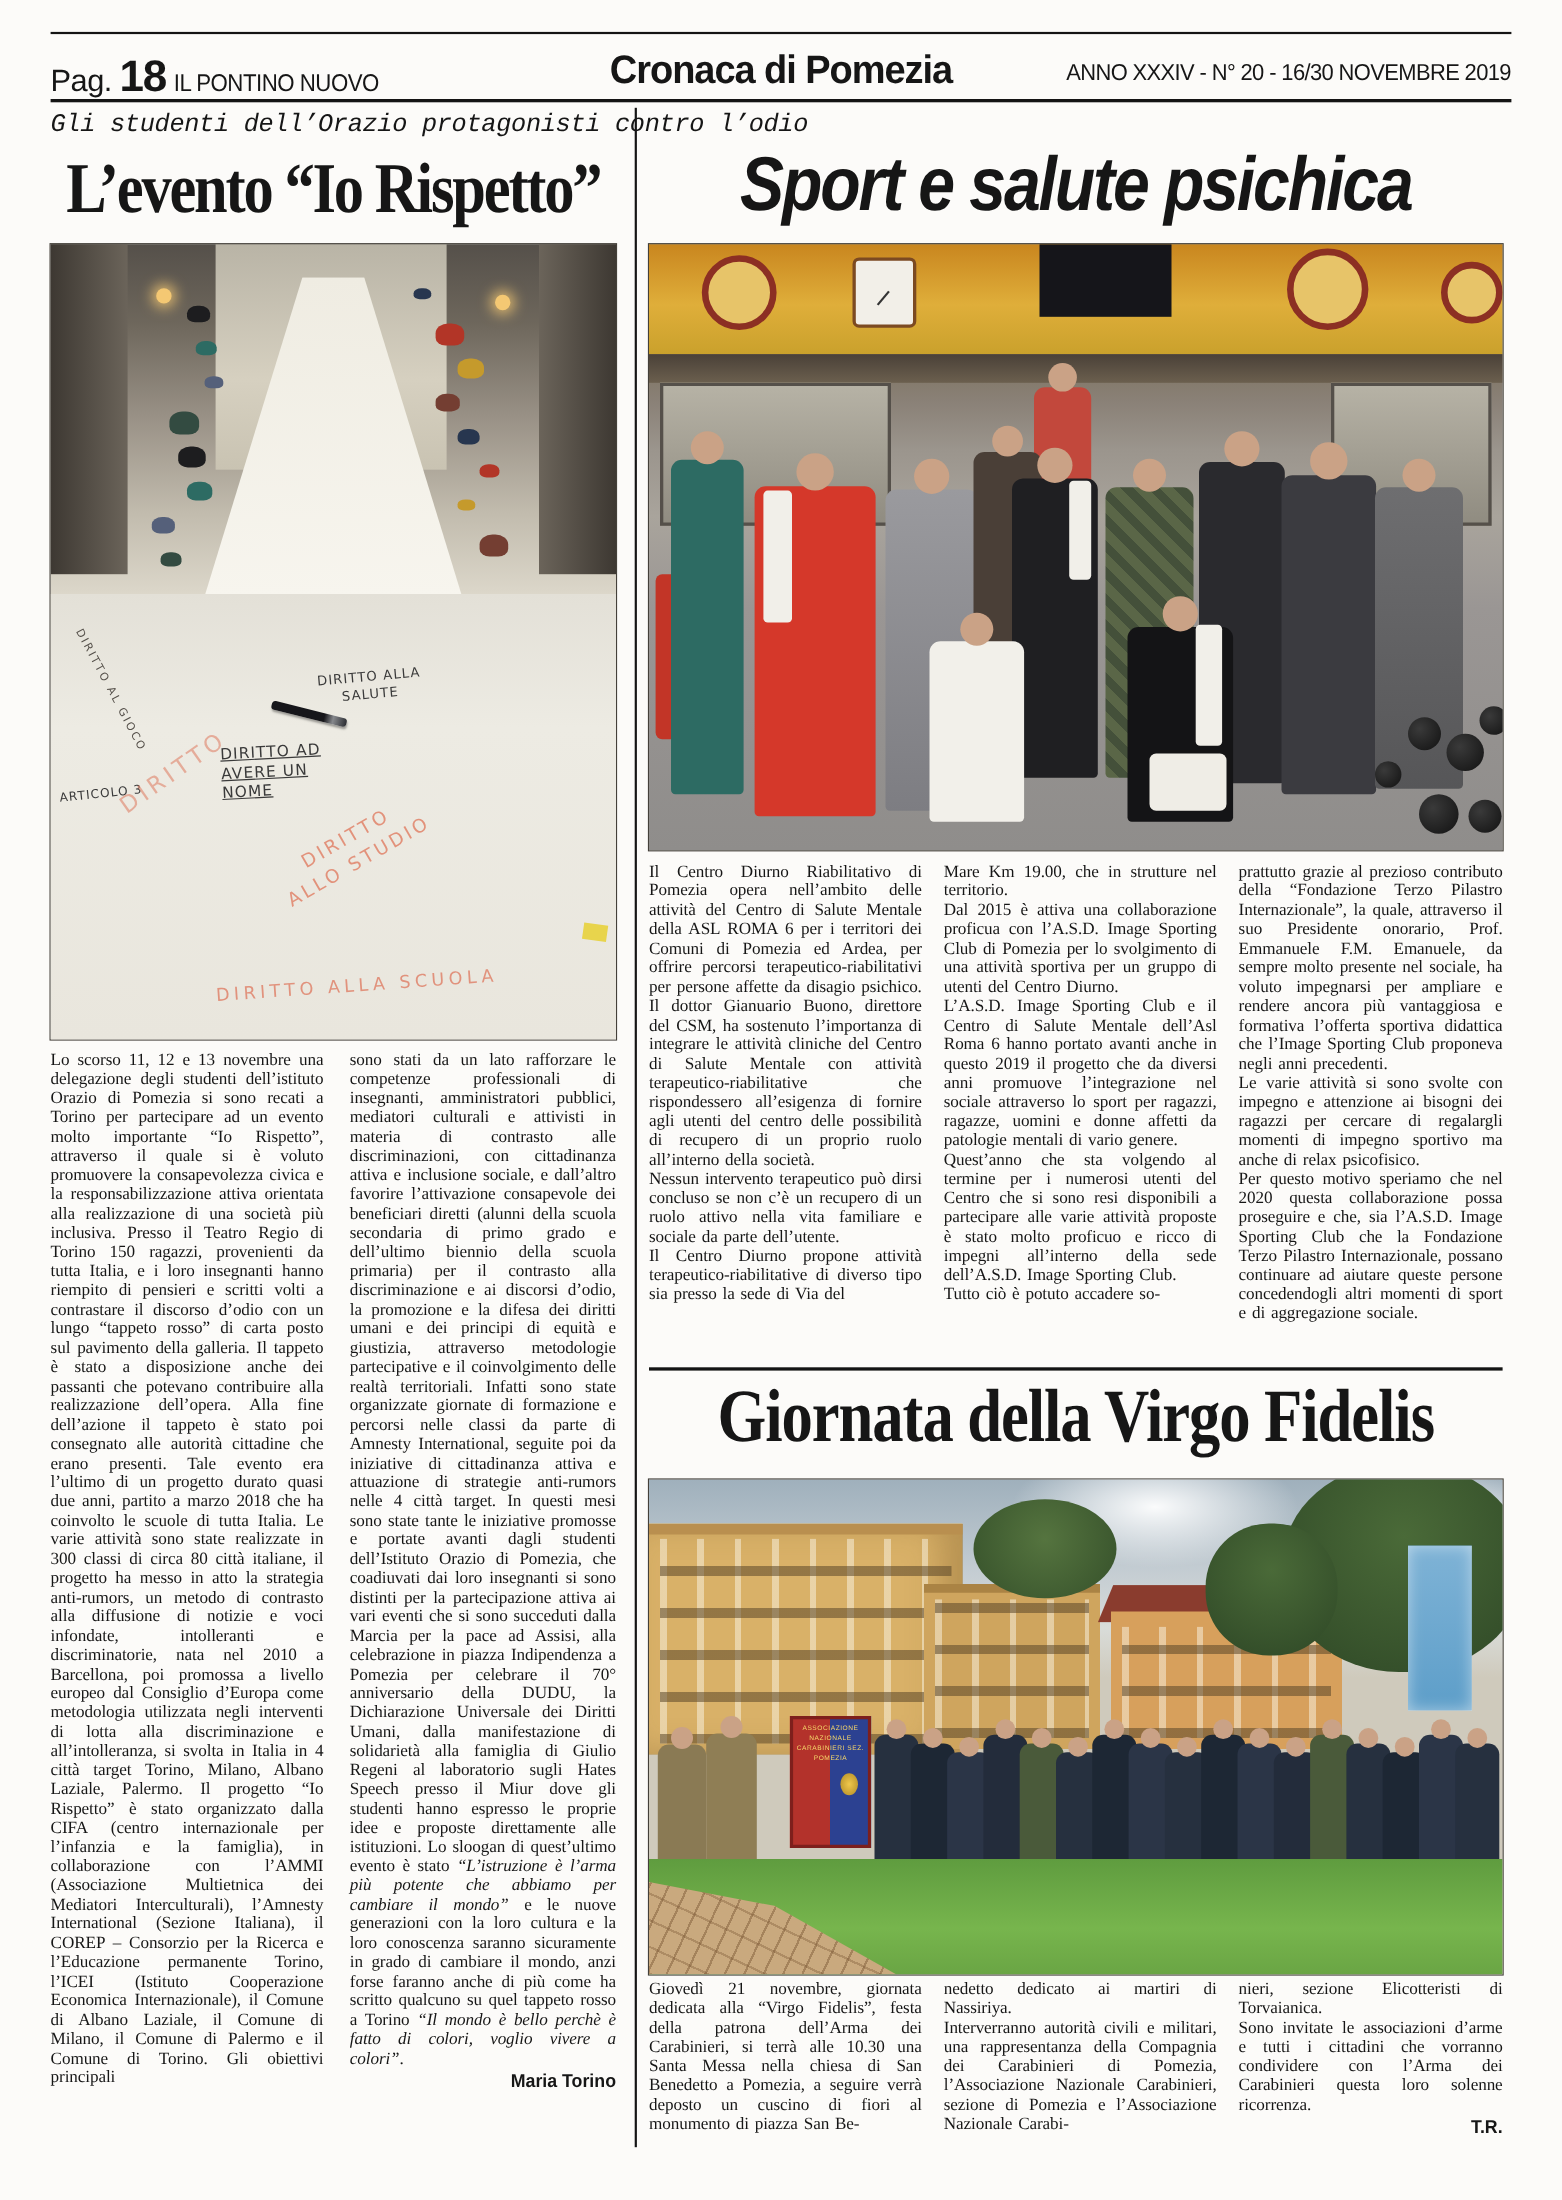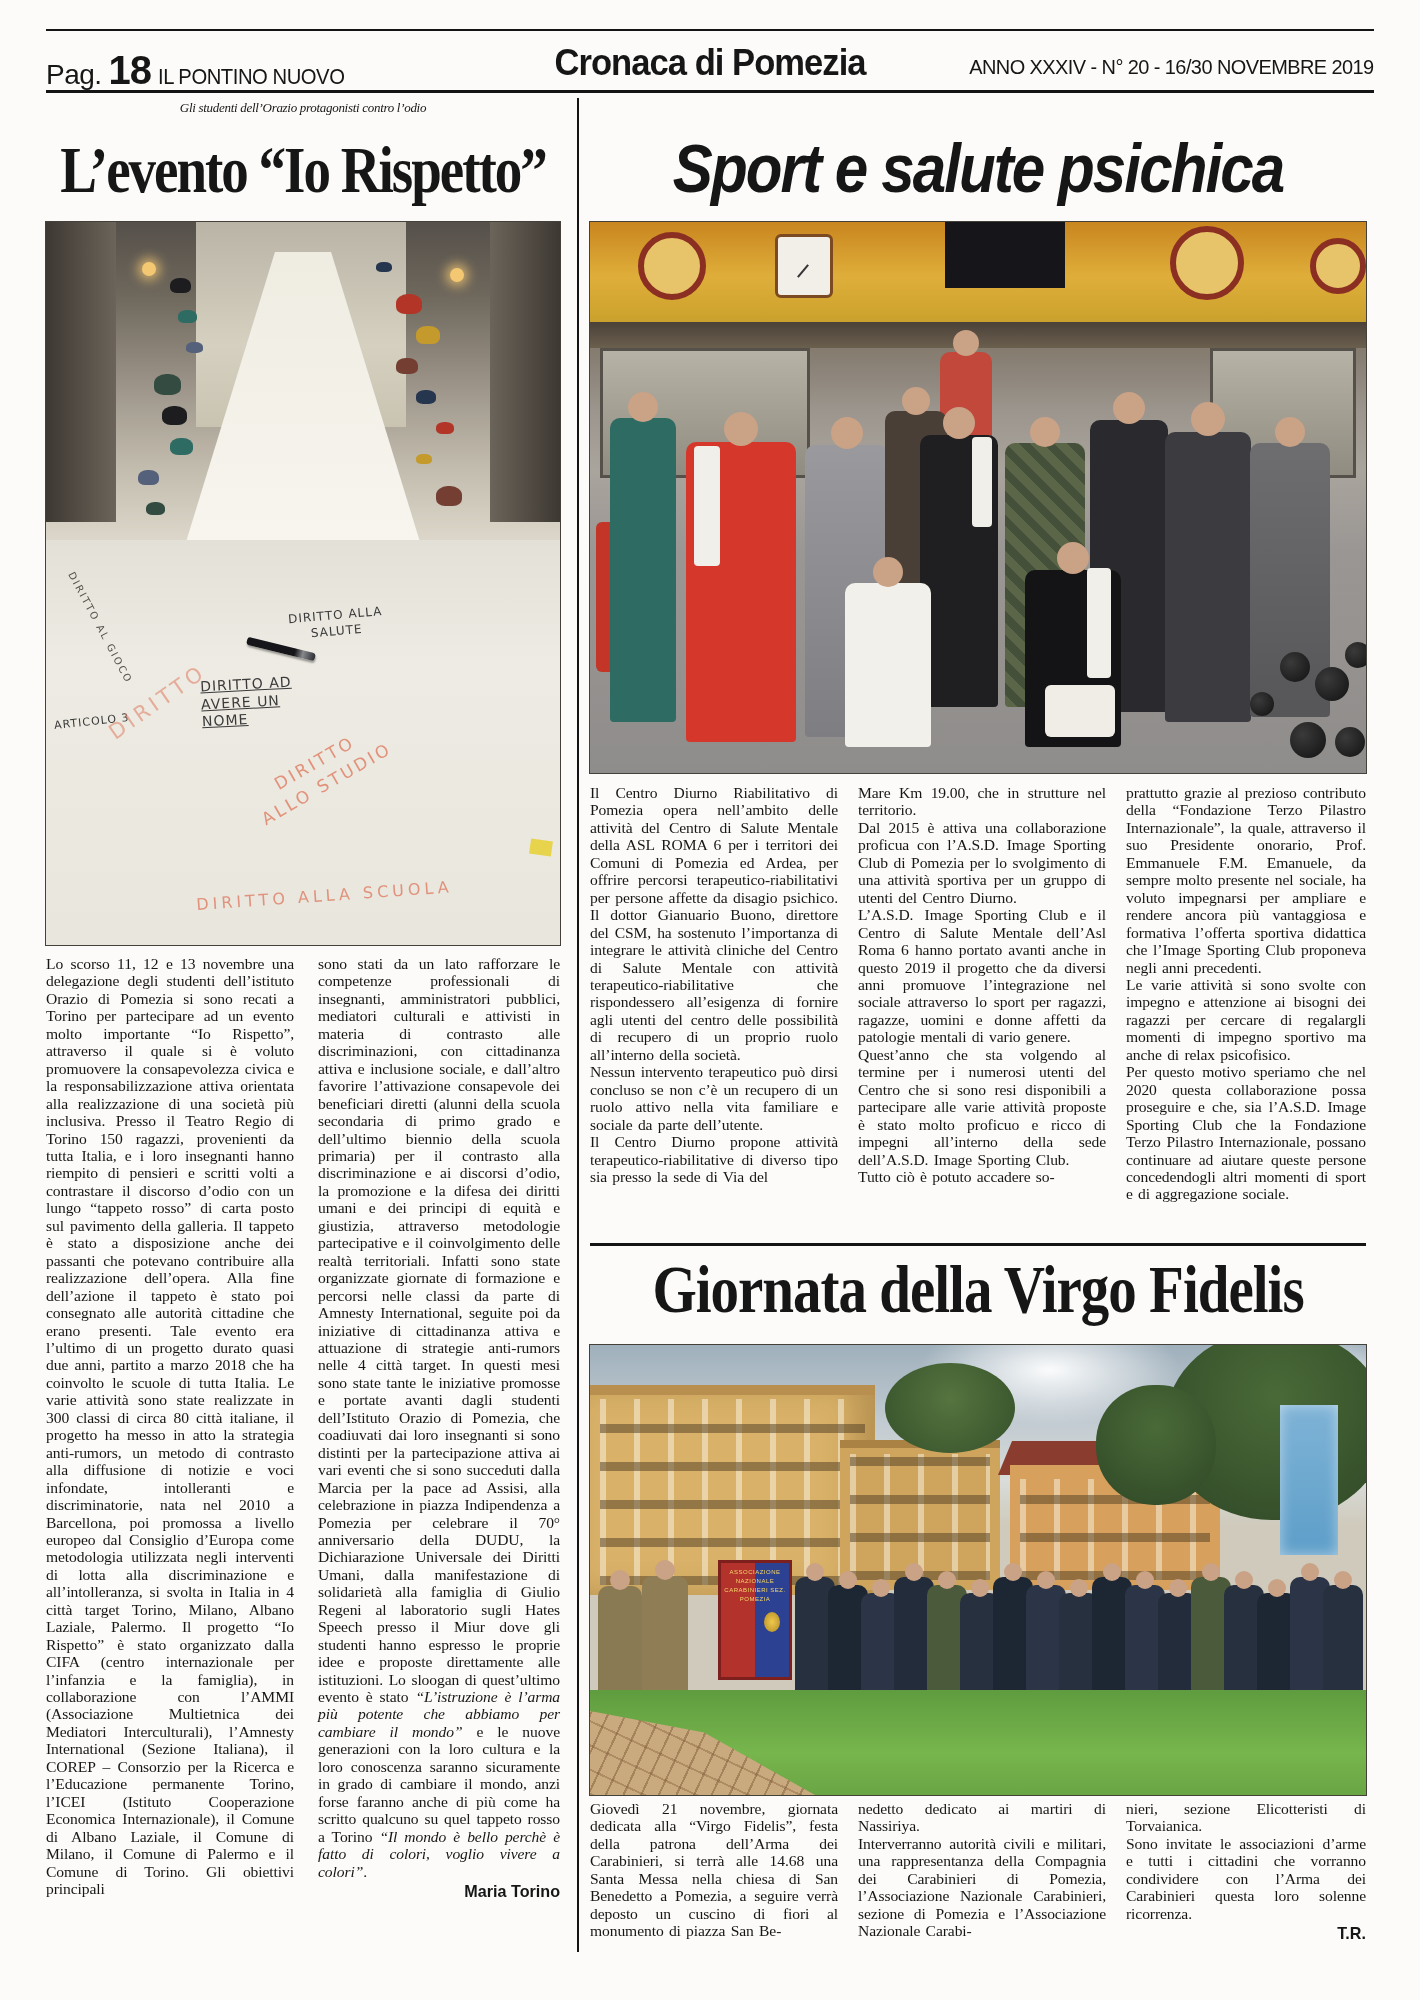--- a/index.html
+++ b/index.html
@@ -11,21 +11,21 @@
   #hdr-left{left:46px;top:48px;display:flex;align-items:baseline;gap:7px;
             font-family:"Liberation Sans","DejaVu Sans",sans-serif;}
   #hdr-pag{font-size:28px;letter-spacing:-.5px;}
   #hdr-num{font-size:40px;font-weight:700;letter-spacing:-1px;}
   #hdr-paper{font-size:22px;letter-spacing:-.5px;transform:scaleX(.92);transform-origin:left;}
   #hdr-center{left:460px;top:42px;width:500px;text-align:center;font-weight:700;font-size:36px;
               font-family:"Liberation Sans","DejaVu Sans",sans-serif;letter-spacing:-1px;transform:scaleX(.96);}
   #hdr-right{right:46px;top:55px;font-size:21px;font-family:"Liberation Sans","DejaVu Sans",sans-serif;
              letter-spacing:-.6px;transform:scaleX(.95);transform-origin:right;}
   
-  .kicker{font-family:Liberation Serif, serif;font-size:13px;text-align:center;
+  .kicker{font-family:Liberation Mono, monospace;font-size:23px;
           letter-spacing:-.3px;white-space:nowrap;}
   #kicker-left{left:46px;top:100px;width:514px;font-style:italic;}
   #kicker-sport{left:590px;top:100px;width:776px;}
   .headline{text-align:center;font-weight:700;line-height:1;}
   #hl-left{left:46px;top:138px;width:514px;font-size:55px;letter-spacing:-2px;
            transform:scaleY(1.18);transform-origin:center top;}
   #hl-sport{left:590px;top:134px;width:776px;font-size:62px;letter-spacing:-2px;font-style:italic;
             font-family:"Liberation Sans","DejaVu Sans",sans-serif;transform:scale(.97,1.12);transform-origin:center top;}
   #hl-virgo{left:590px;top:1254px;width:776px;font-size:57px;letter-spacing:-1px;
             transform:scaleY(1.2);transform-origin:center top;}
@@ -364,21 +364,21 @@
       </div>
     <div class="abs" id="pv-banner">
       <div id="pv-banner-text">ASSOCIAZIONE NAZIONALE CARABINIERI SEZ. POMEZIA</div>
       <div id="pv-banner-dot"></div>
     </div>
     <div class="abs" id="pv-flag"></div>
     <div class="abs" id="pv-grass"></div>
     <div class="abs" id="pv-path"></div>
   </div>
 
-  <div class="abs bodycol" style="left:590px;top:1800px;width:248px;height:150px;">Giovedì 21 novembre, giornata dedicata alla “Virgo Fidelis”, festa della patrona dell’Arma dei Carabinieri, si terrà alle 14.68 una Santa Messa nella chiesa di San Benedetto a Pomezia, a seguire verrà deposto un cuscino di fiori al monumento di piazza San Be-</div>
+  <div class="abs bodycol" style="left:590px;top:1800px;width:248px;height:150px;">Giovedì 21 novembre, giornata dedicata alla “Virgo Fidelis”, festa della patrona dell’Arma dei Carabinieri, si terrà alle 10.30 una Santa Messa nella chiesa di San Benedetto a Pomezia, a seguire verrà deposto un cuscino di fiori al monumento di piazza San Be-</div>
   <div class="abs bodycol" style="left:858px;top:1800px;width:248px;height:150px;">nedetto dedicato ai martiri di Nassiriya.
 Interverranno autorità civili e militari, una rappresentanza della Compagnia dei Carabinieri di Pomezia, l’Associazione Nazionale Carabinieri, sezione di Pomezia e l’Associazione Nazionale Carabi-</div>
   <div class="abs" style="left:1126px;top:1800px;width:240px;height:150px;">
     <div class="bodycol">nieri, sezione Elicotteristi di Torvaianica.
 Sono invitate le associazioni d’arme e tutti i cittadini che vorranno condividere con l’Arma dei Carabinieri questa loro solenne ricorrenza.</div>
     <div class="byline">T.R.</div>
   </div>
 
 </div>
 

